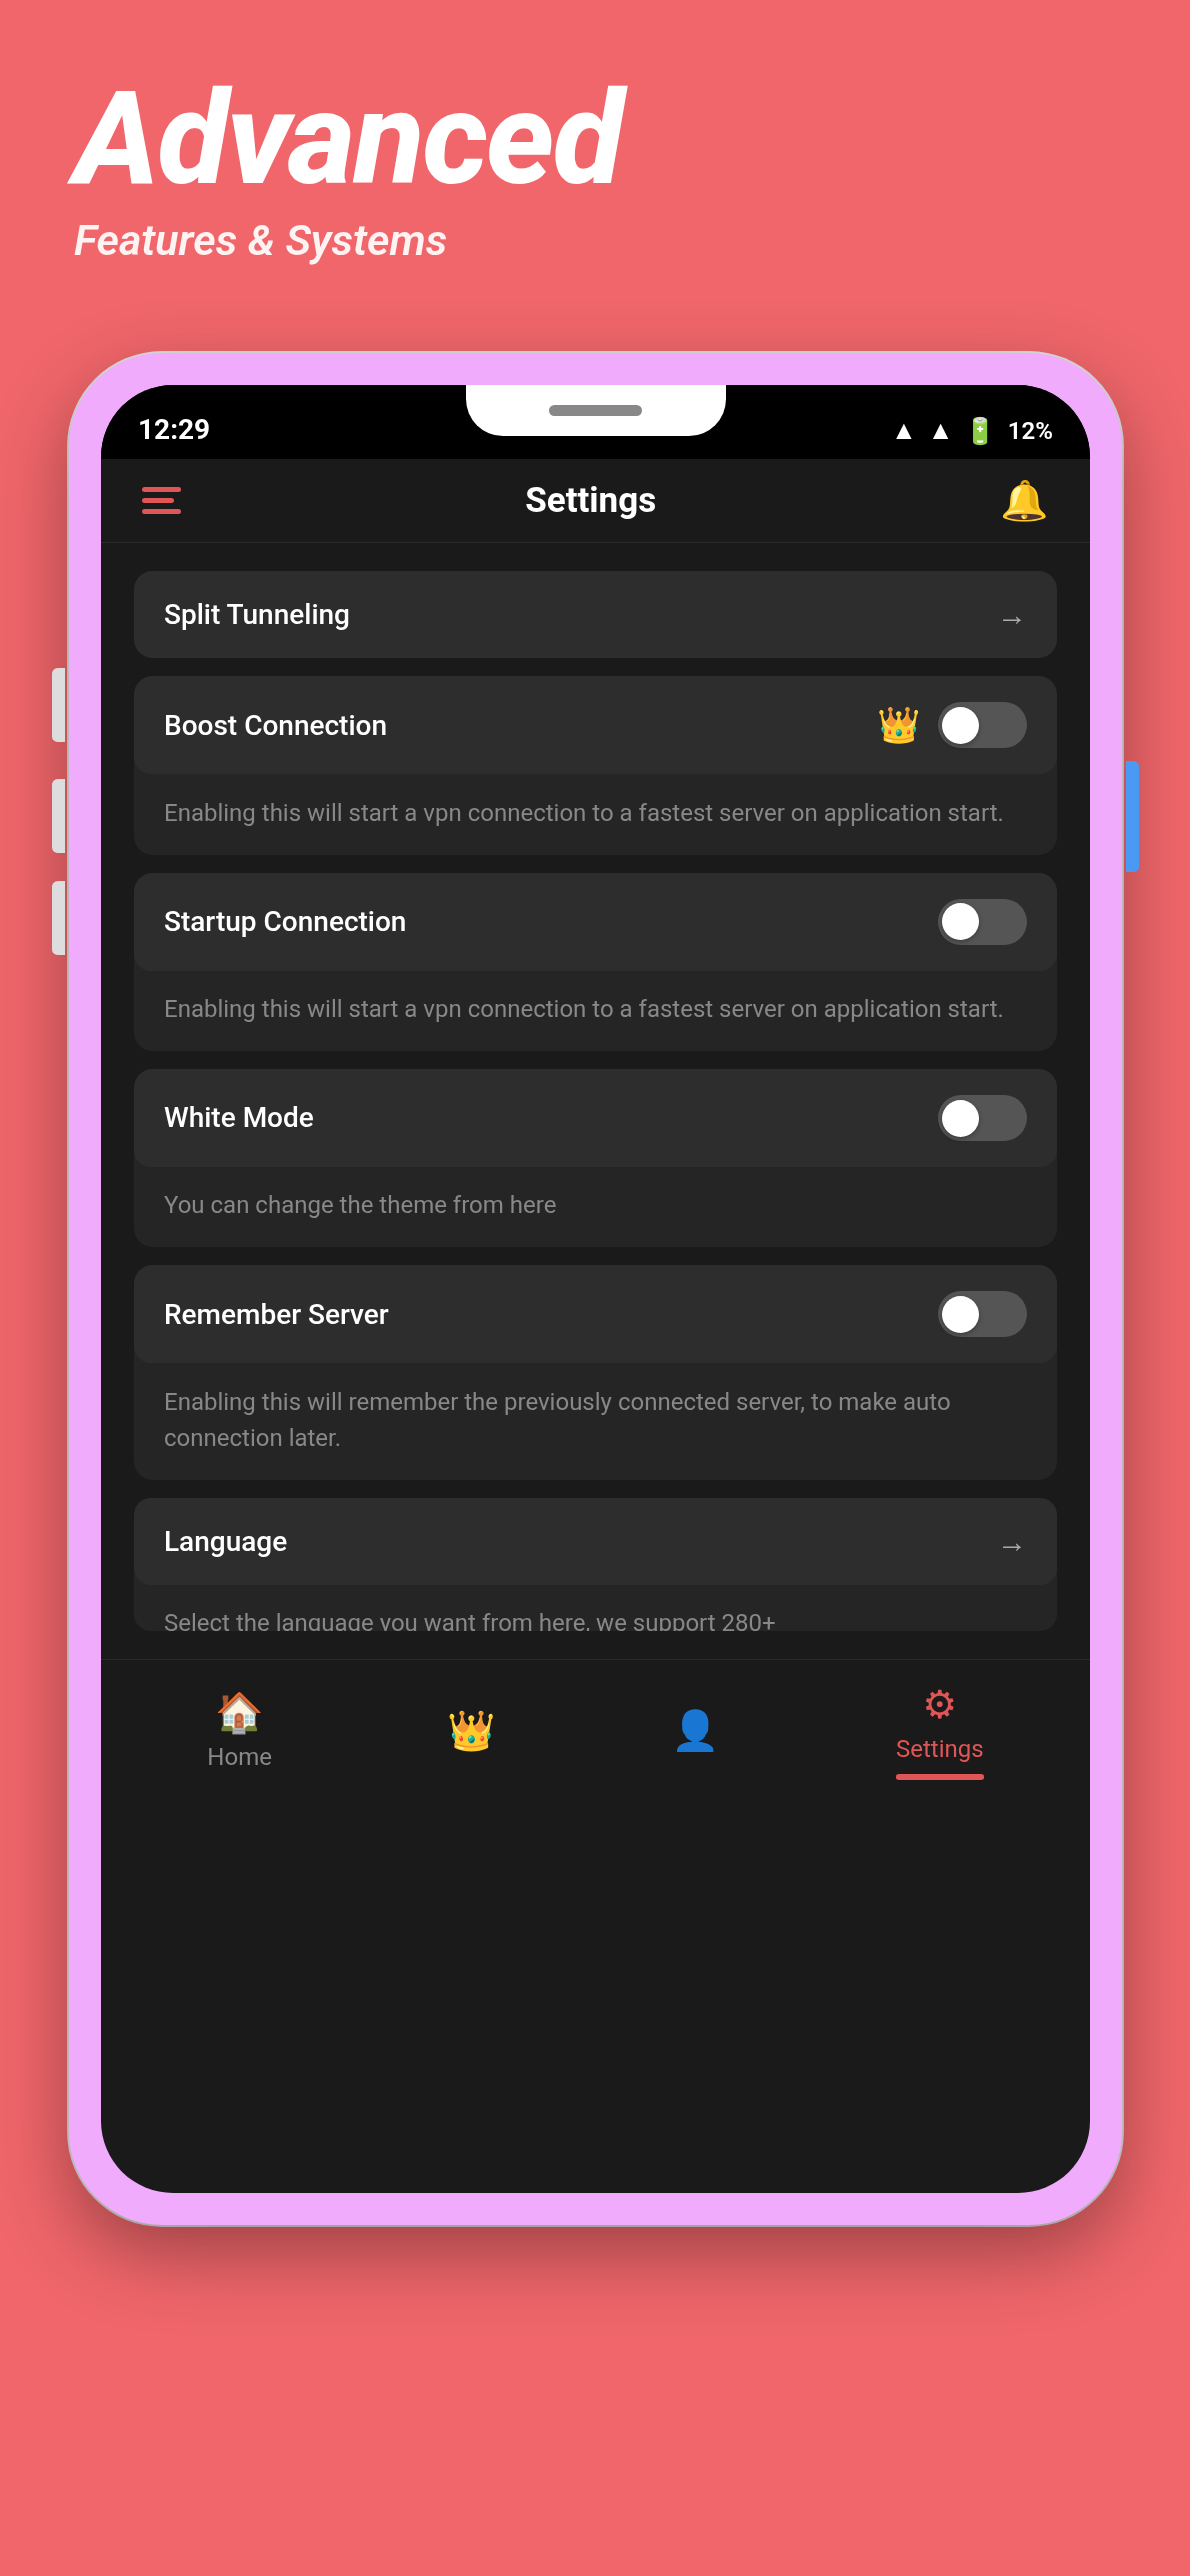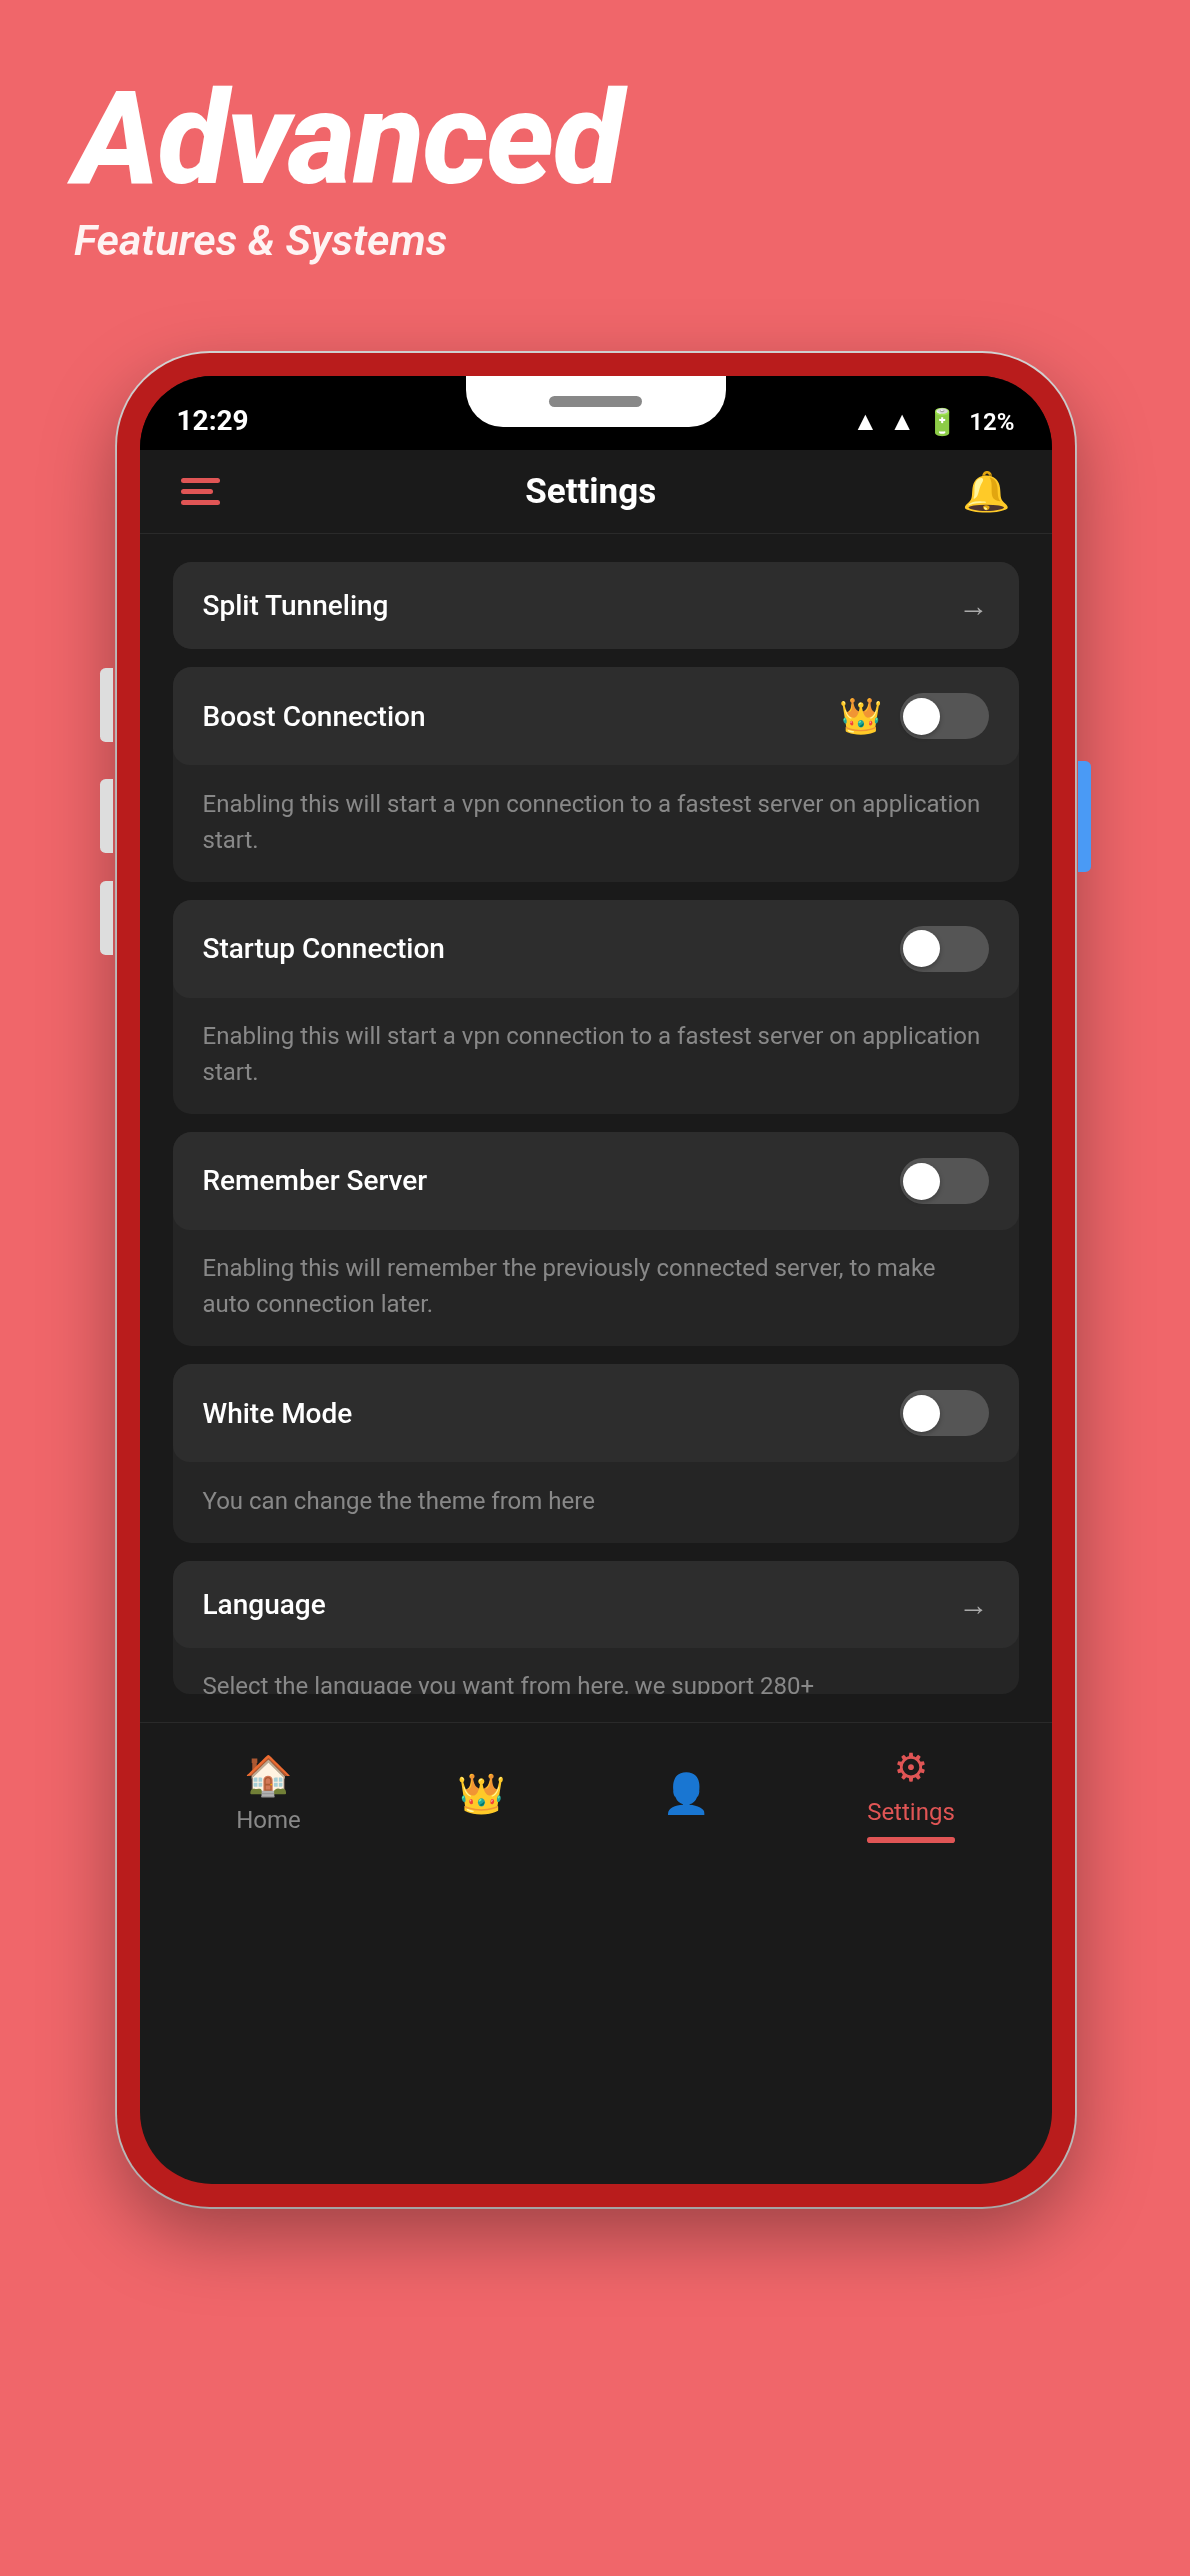--- a/index.html
+++ b/index.html
@@ -41,24 +41,24 @@
     
     .phone-wrapper {
       display: flex;
       justify-content: center;
       align-items: flex-start;
       width: 100%;
       padding: 28px 46px 56px 46px;
     }
 
     .phone-frame {
-      width: 958px;
-      background: #b91c1c;
+      width: 1053px;
+      background: #f0abfc;
       border-radius: 93px;
-      padding: 23px;
+      padding: 32px;
       box-shadow: 0 28px 74px rgba(0,0,0,0.35), 0 0 0 1.9px #e0e0e0;
       position: relative;
     }
 
     
     .phone-frame::before {
       content: '';
       position: absolute;
       left: -16.7px;
       top: 315px;
@@ -368,40 +368,40 @@
               <div class="toggle off">
                 <div class="toggle-thumb"></div>
               </div>
             </div>
           </div>
           <div class="setting-desc">Enabling this will start a vpn connection to a fastest server on application start.</div>
         </div>
 
         <div class="setting-card">
           <div class="setting-row">
-            <span class="setting-label">Remember Server</span>
+            <span class="setting-label">White Mode</span>
             <div class="setting-right">
               <div class="toggle off">
                 <div class="toggle-thumb"></div>
               </div>
             </div>
           </div>
-          <div class="setting-desc">Enabling this will remember the previously connected server, to make auto connection later.</div>
+          <div class="setting-desc">You can change the theme from here</div>
         </div>
 
         <div class="setting-card">
           <div class="setting-row">
-            <span class="setting-label">White Mode</span>
+            <span class="setting-label">Remember Server</span>
             <div class="setting-right">
               <div class="toggle off">
                 <div class="toggle-thumb"></div>
               </div>
             </div>
           </div>
-          <div class="setting-desc">You can change the theme from here</div>
+          <div class="setting-desc">Enabling this will remember the previously connected server, to make auto connection later.</div>
         </div>
 
         <div class="setting-card" style="border-radius: 16.7px;">
           <div class="setting-row">
             <span class="setting-label">Language</span>
             <div class="setting-right">
               <span class="arrow-icon">→</span>
             </div>
           </div>
           <div class="setting-desc" style="padding-bottom: 9.3px; overflow: hidden; max-height: 46px;">

